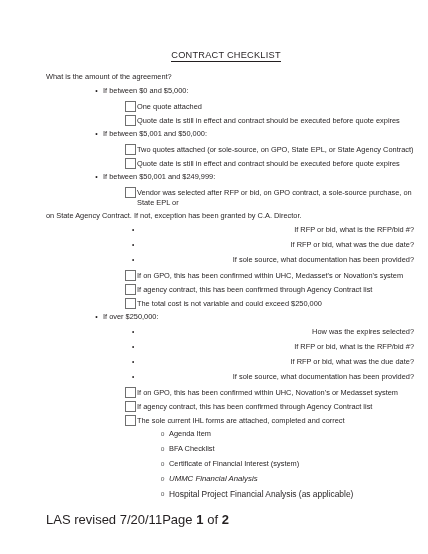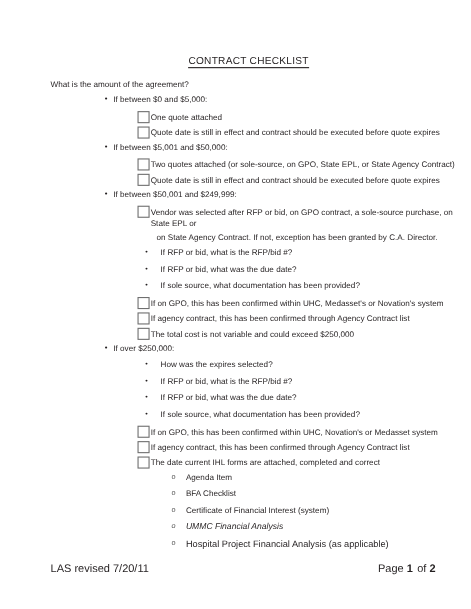--- a/index.html
+++ b/index.html
@@ -89,66 +89,66 @@
     box-sizing: border-box;
     margin-right: 1px;
     margin-top: -0.5px;
   }
   .cbrow .cbtext {
     padding-top: 0.5px;
   }
 
   
   .contline {
-    margin-left: 80px;
     margin-bottom: 4px;
     font-size: 7.4px;
     line-height: 10px;
-    text-align: center;
   }
 
   
   .lvl2 {
     margin-left: 86px;
     margin-bottom: 5px;
+    justify-content: space-between;
   }
   .lvl2 .marker {
     width: 14px;
     flex: 0 0 14px;
     font-size: 6.5px;
     line-height: 10px;
   }
 
   
   .lvl3 {
     margin-left: 110px;
     margin-bottom: 5px;
+    text-align: center;
   }
   .lvl3 .marker {
     width: 13px;
     flex: 0 0 13px;
     font-size: 6.6px;
     line-height: 10px;
     color: #555;
   }
   .lvl3.sz-m { font-size: 7.8px; font-style: italic; }
   .lvl3.sz-l { font-size: 8.4px; }
 
   .marker { user-select: none; }
 
   
   .footer {
     position: absolute;
     left: 46px;
     right: 32px;
     top: 512px;
     display: flex;
-    justify-content: space-between;
+    justify-content: flex-start;
     align-items: baseline;
-    font-size: 10px;
+    font-size: 13px;
     color: #231f20;
   }
   .footer .pager b { font-weight: bold; }
   .footer .pager .gap { display: inline-block; width: 4px; }
 </style>
 </head>
 <body>
 
 <div class="page">
 
@@ -250,21 +250,21 @@
     <div class="row cbrow">
       <span class="cbox"></span>
       <span class="cbtext">If on GPO, this has been confirmed within UHC, Novation's or Medasset system</span>
     </div>
     <div class="row cbrow">
       <span class="cbox"></span>
       <span class="cbtext">If agency contract, this has been confirmed through Agency Contract list</span>
     </div>
     <div class="row cbrow">
       <span class="cbox"></span>
-      <span class="cbtext">The date current IHL forms are attached, completed and correct</span>
+      <span class="cbtext">The sole current IHL forms are attached, completed and correct</span>
     </div>
 
     <div class="row lvl3">
       <span class="marker">o</span>
       <span>Agenda Item</span>
     </div>
     <div class="row lvl3">
       <span class="marker">o</span>
       <span>BFA Checklist</span>
     </div>

